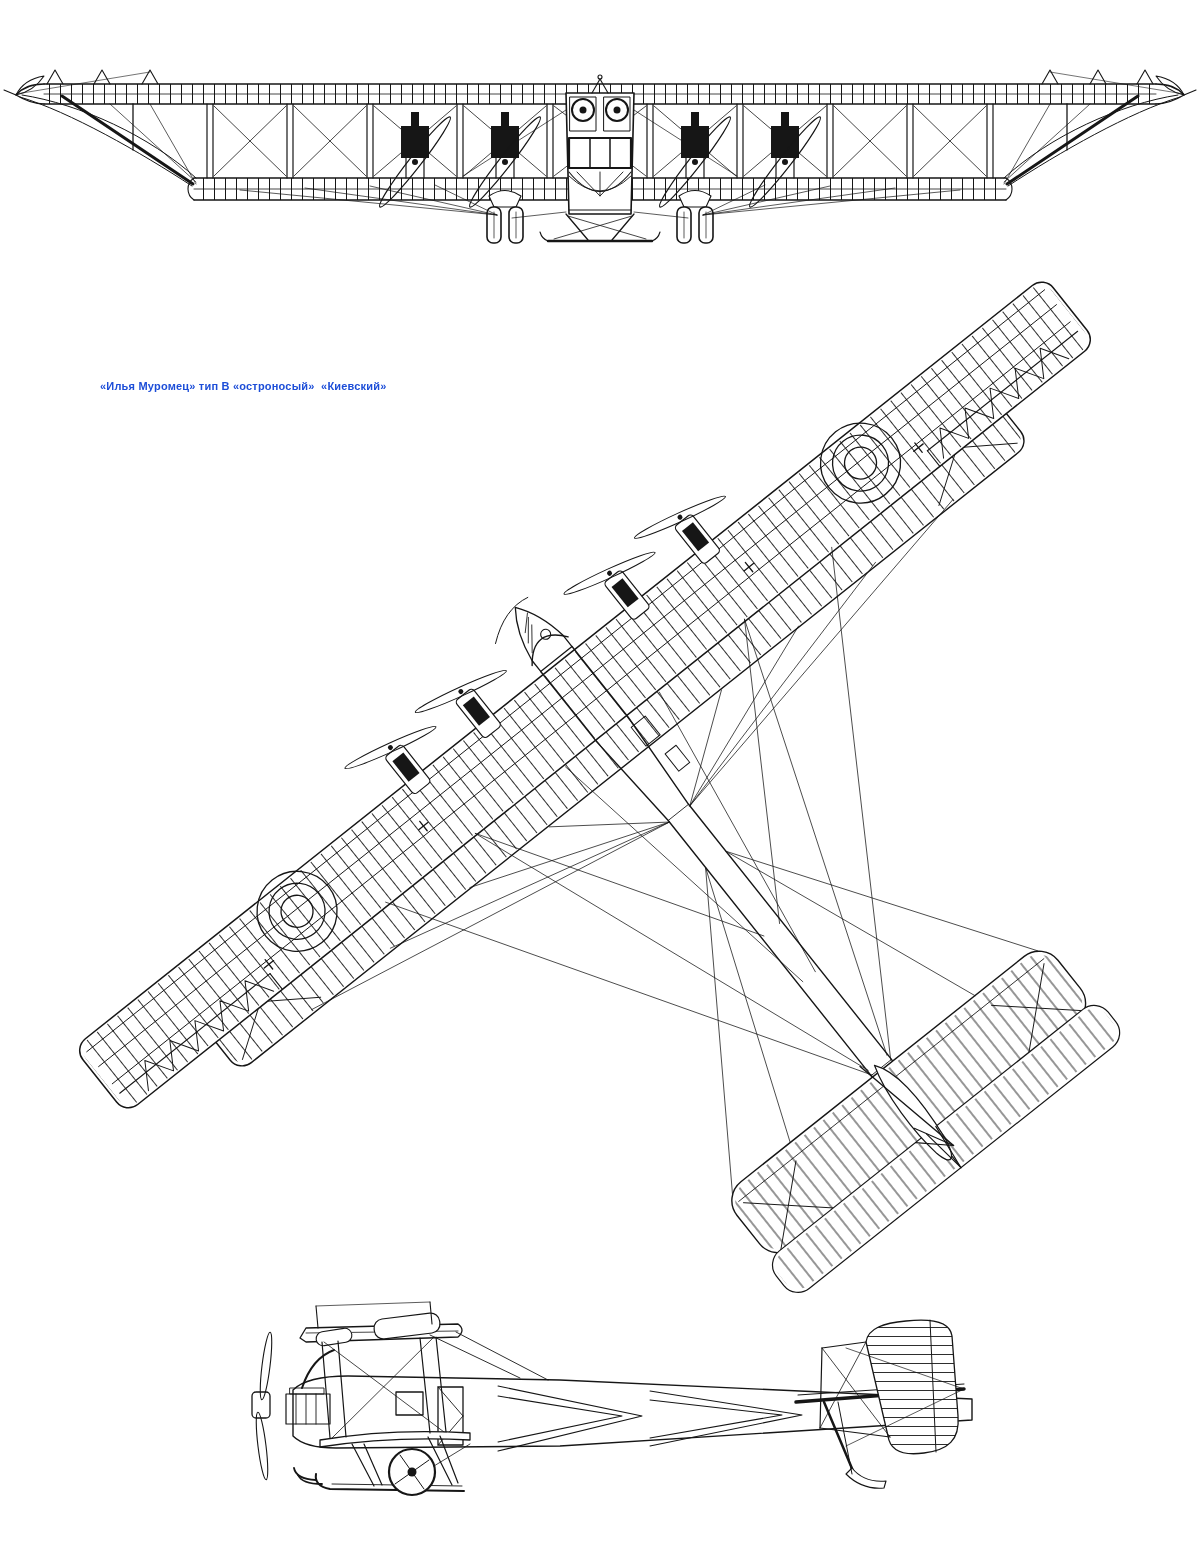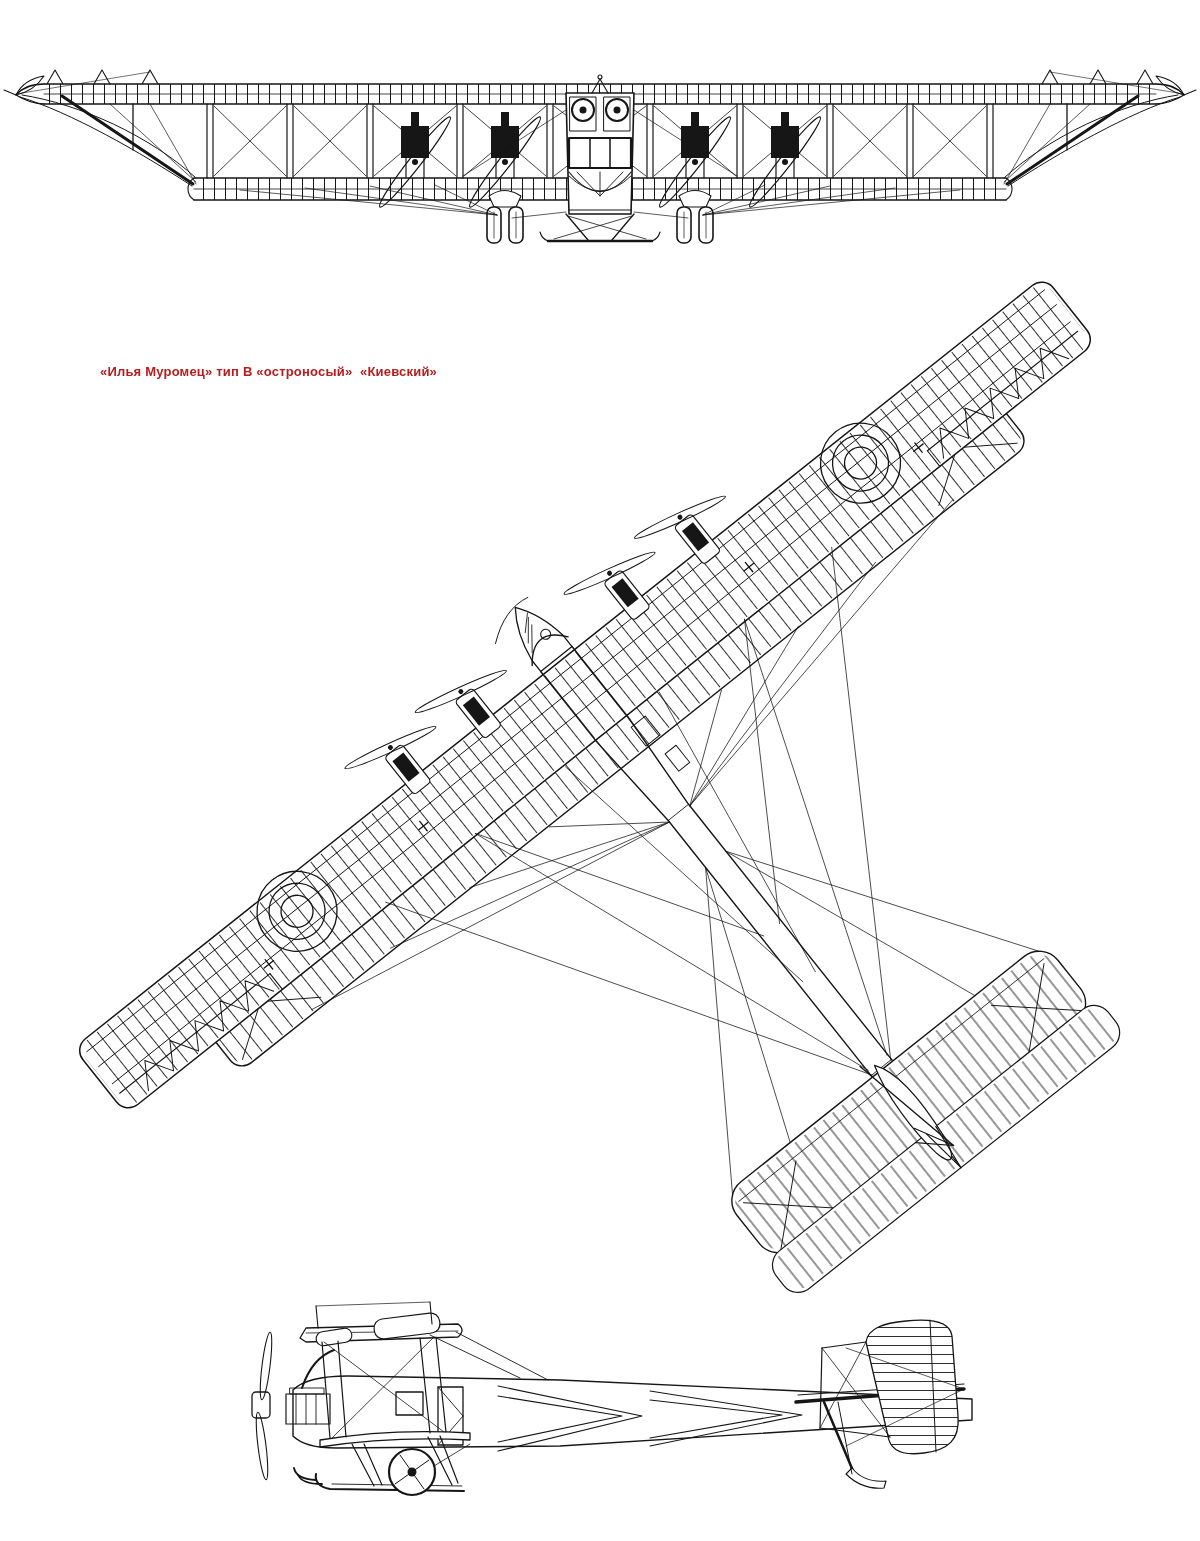--- a/index.html
+++ b/index.html
@@ -6,25 +6,25 @@
   body{
     width:1200px;height:1541px;
     background:#ffffff;
     position:relative;
     font-family:"Liberation Sans", sans-serif;
     overflow:hidden;
   }
   .sheet{position:absolute;left:0;top:0;width:1200px;height:1541px;}
   .caption{
     position:absolute;
-    left:100px;top:364px;
-    font-size:13px;
+    left:100px;top:380px;
+    font-size:11px;
     font-weight:bold;
     letter-spacing:.2px;
-    color:#b91c1c;
+    color:#1d4ed8;
     white-space:pre;
   }
   svg{display:block;}
 </style>
 </head>
 <body>
 
 <div class="sheet">
 <svg width="1200" height="1541" viewBox="0 0 1200 1541">
   <defs>

